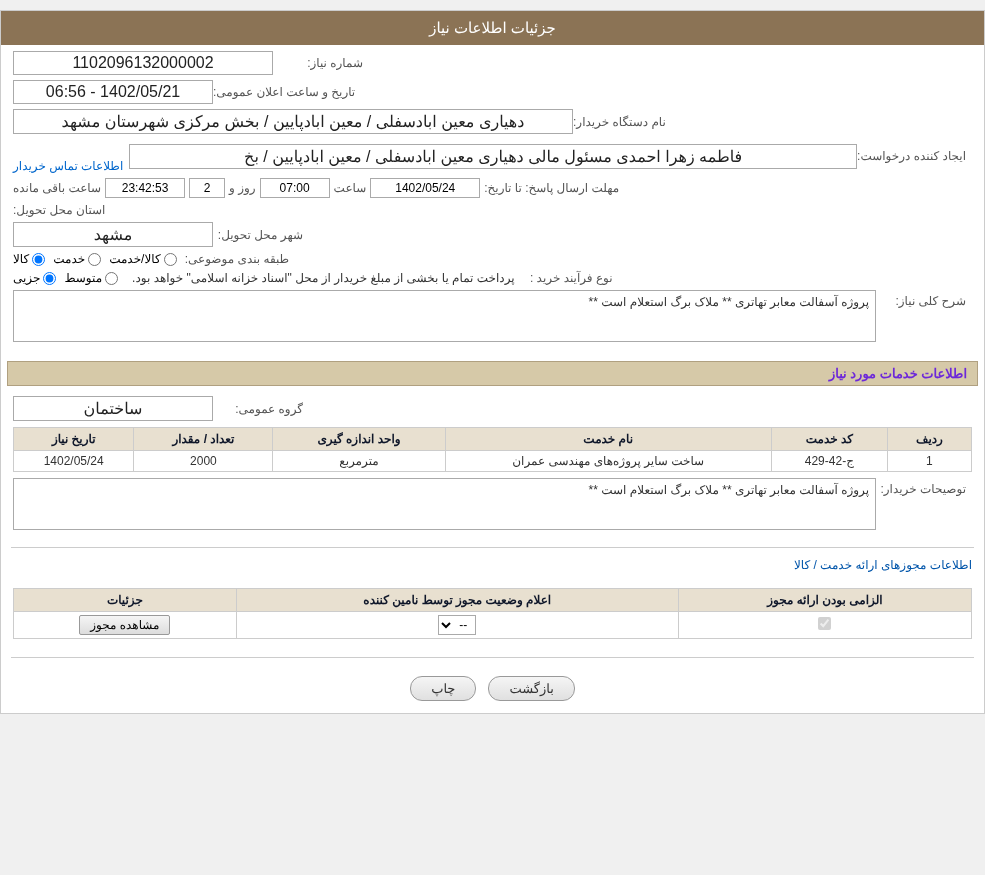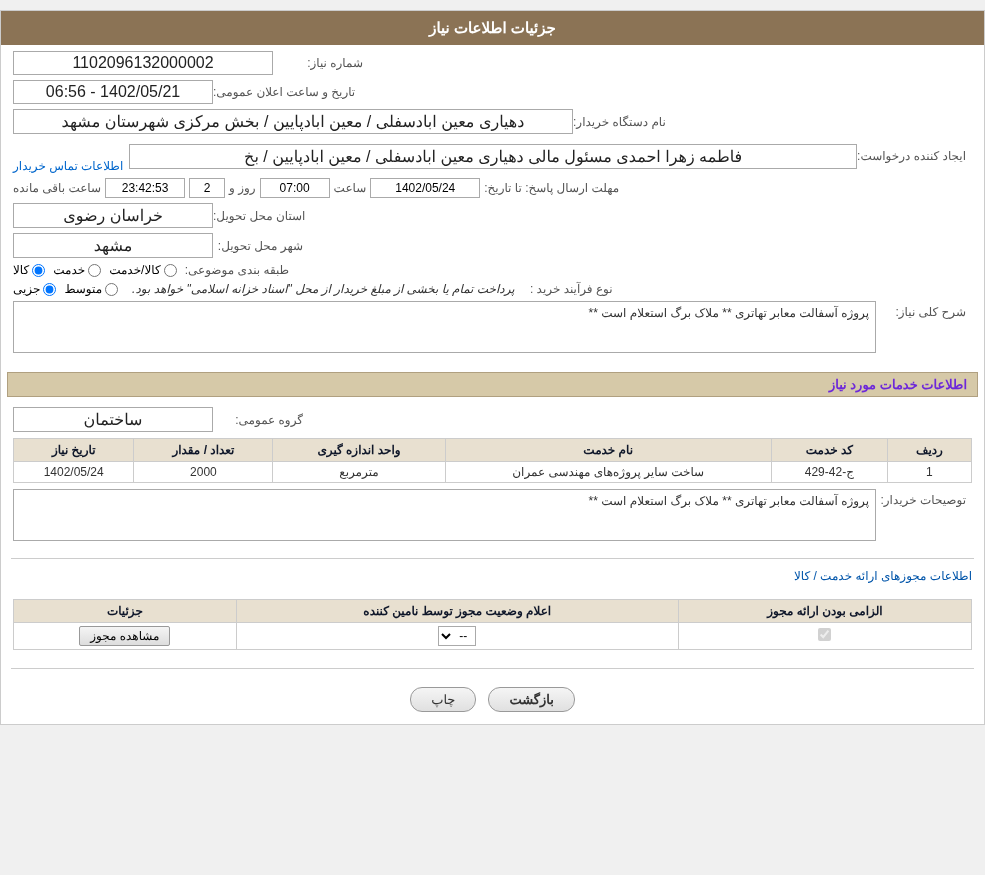--- a/index.html
+++ b/index.html
@@ -14,21 +14,21 @@
       margin: 10px auto;
       background: #fff;
       border: 1px solid #ccc;
     }
     .page-header {
       background: #8B7355;
       color: #fff;
       text-align: center;
       padding: 8px 24px;
       font-size: 15px;
-      font-weight: bold;
+      font-weight: normal;
     }
     .section-header {
       background: #d6c9a8;
       border: 1px solid #b0a080;
       padding: 4px 10px;
       font-weight: bold;
       font-size: 13px;
       color: #6d28d9;
       margin: 8px 6px 4px 6px;
     }
@@ -135,21 +135,20 @@
       cursor: pointer;
       border-radius: 12px;
     }
     .btn-print {
       background: linear-gradient(to bottom, #f5f5f5, #e0e0e0);
       color: #333;
     }
     .btn-back {
       background: linear-gradient(to bottom, #f5f5f5, #e0e0e0);
       color: #333;
-      font-weight: bold;
     }
     .textarea-box {
       border: 1px solid #aaa;
       background: #fff;
       min-height: 52px;
       width: 100%;
       padding: 4px 6px;
       font-size: 12px;
       direction: rtl;
       text-align: right;
@@ -218,21 +217,20 @@
       <span class="small-label">ساعت</span>
       <span class="date-box" style="width:70px;">07:00</span>
       <span class="small-label">روز و</span>
       <span class="date-box" style="width:36px;">2</span>
       <span class="date-box" style="width:80px;">23:42:53</span>
       <span class="small-label">ساعت باقی مانده</span>
     </div>
 
     <div class="form-row">
       <span class="label">استان محل تحویل:</span>
-      <span class="value-box" style="width:200px;">خراسان رضوی</span>
     </div>
 
     <div class="form-row">
       <span class="label">شهر محل تحویل:</span>
       <span class="value-box" style="width:200px;">مشهد</span>
     </div>
 
     <div class="radio-row">
       <span class="label">طبقه بندی موضوعی:</span>
       <div class="radio-item">
@@ -244,21 +242,21 @@
         <span>خدمت</span>
       </div>
       <div class="radio-item">
         <input type="radio" name="tabaqe" checked="" style="">
         <span>کالا</span>
       </div>
     </div>
 
     <div class="radio-row">
       <span class="label">نوع فرآیند خرید :</span>
-      <span style="font-size:12px;color:#333;margin-left:6px;font-style:italic;">پرداخت تمام یا بخشی از مبلغ خریدار از محل "اسناد خزانه اسلامی" خواهد بود.</span>
+      <span style="font-size:12px;color:#333;margin-left:6px;">پرداخت تمام یا بخشی از مبلغ خریدار از محل "اسناد خزانه اسلامی" خواهد بود.</span>
       <div class="radio-item">
         <input type="radio" name="farayand" style="">
         <span>متوسط</span>
       </div>
       <div class="radio-item">
         <input type="radio" name="farayand" checked="" style="">
         <span>جزیی</span>
       </div>
     </div>
 

